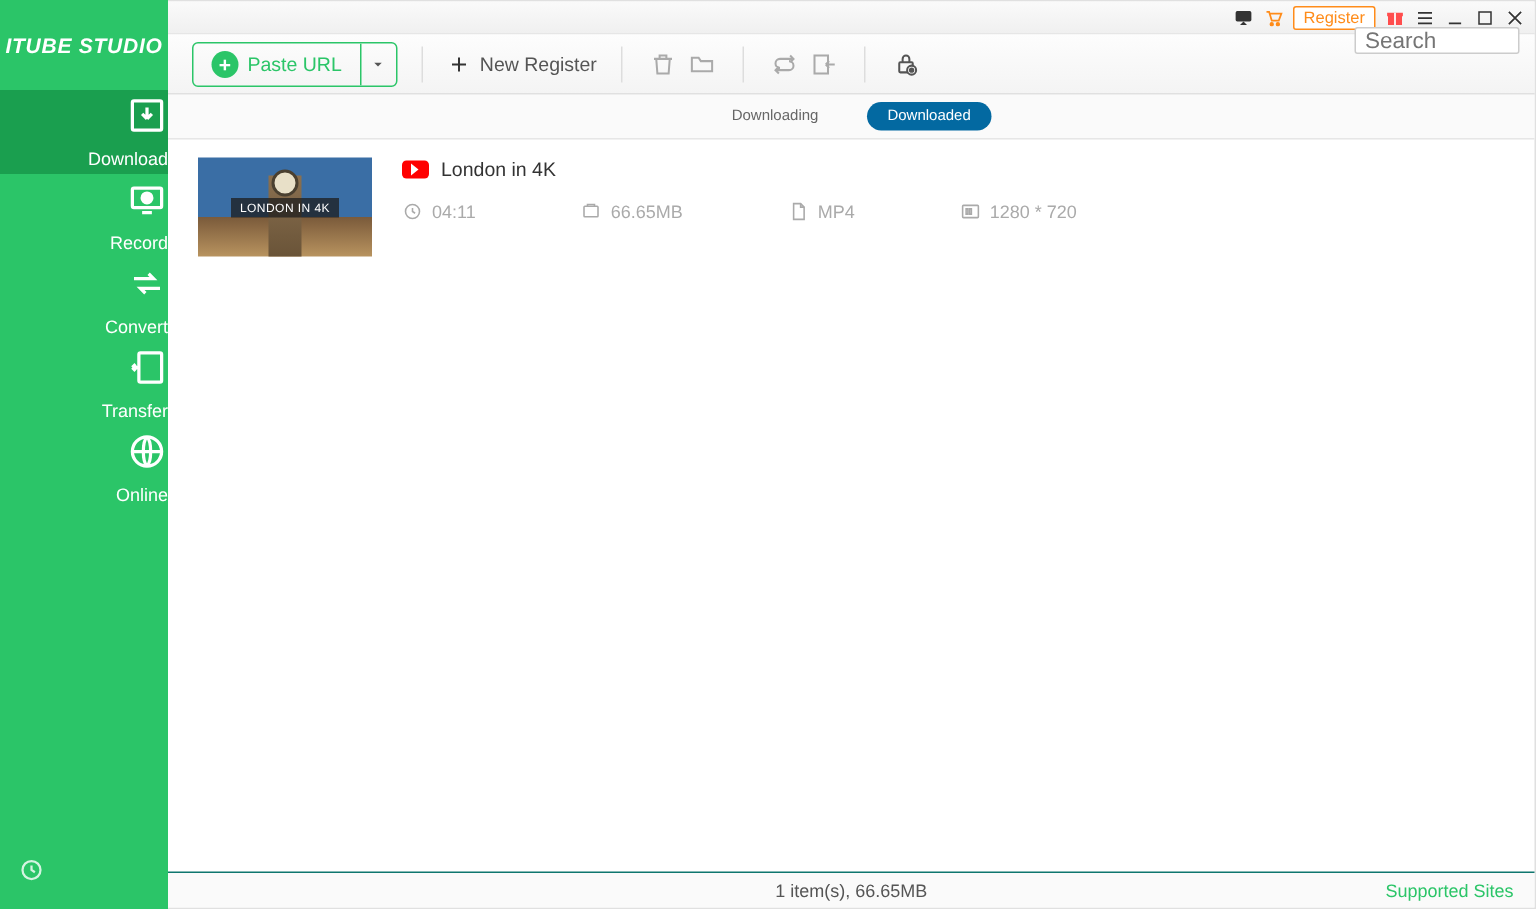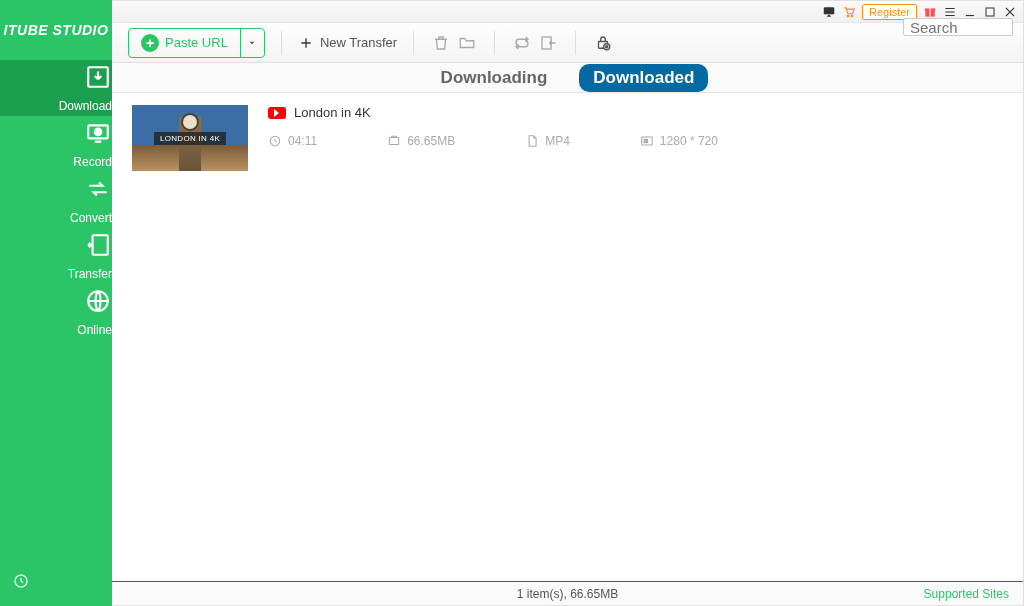--- a/index.html
+++ b/index.html
@@ -31,21 +31,21 @@
 .paste-plus { width: 18px; height: 18px; background: #2bc568; border-radius: 50%; color: #fff; display: flex; align-items: center; justify-content: center; font-size: 14px; font-weight: bold; }
 .paste-url-drop { width: 24px; height: 100%; border-left: 1px solid #2bc568; display: flex; align-items: center; justify-content: center; cursor: pointer; color: #555; }
 .tb-sep { width: 1px; height: 24px; background: #ddd; margin: 0 12px; }
 .new-playlist { display: flex; align-items: center; gap: 6px; font-size: 13px; color: #555; cursor: pointer; }
 .tb-action { width: 22px; height: 22px; display: flex; align-items: center; justify-content: center; color: #aaa; cursor: pointer; }
 .search-box { position: absolute; right: 10px; top: -18px; }
 .search-input { width: 110px; height: 18px; border: 1px solid #ccc; border-radius: 2px; padding: 0 6px; font-size: 15px; color: #999; margin-top: 13px; }
 
 
 .tabs { height: 30px; display: flex; align-items: center; justify-content: center; gap: 18px; border-bottom: 1px solid #e6e6e6; background: #fafafa; }
-.tab { font-size: 17px; color: #666; cursor: pointer; padding: 4px 14px; font-weight: bold; }
+.tab { font-size: 10px; color: #666; cursor: pointer; padding: 4px 14px; }
 .tab.active { background: #0369a1; color: #fff; border-radius: 10px; }
 
 
 .content { flex: 1; overflow: auto; padding: 10px 20px; }
 .item { display: flex; gap: 20px; padding: 2px 0 14px 0; }
 .thumb { width: 116px; height: 66px; background: linear-gradient(#3a6ea5 0%, #3a6ea5 60%, #7a5a3a 60%, #b8935f 100%); position: relative; display: flex; align-items: center; justify-content: center; }
 .thumb-overlay { position: absolute; background: rgba(30,30,30,0.75); color: #fff; font-size: 8px; padding: 2px 6px; letter-spacing: 0.3px; }
 .thumb-tower { position: absolute; width: 22px; height: 54px; background: linear-gradient(#8a7050,#6a5438); bottom: 0; left: 47px; }
 .thumb-clock { position: absolute; width: 18px; height: 18px; border-radius: 50%; background: #e8e0c8; border: 2px solid #4a4030; top: 8px; left: 49px; }
 .item-body { flex: 1; }
@@ -183,21 +183,21 @@
           <svg viewBox="0 0 24 24" width="10" height="10" fill="#555">
               <path d="M6 9l6 6 6-6z"></path>
             </svg>
         </div>
       </div>
       <div class="tb-sep"></div>
       <div class="new-playlist">
         <svg viewBox="0 0 24 24" width="16" height="16" stroke="#333" stroke-width="2">
             <path d="M12 5v14M5 12h14"></path>
           </svg>
-        <span>New Transfer</span>
+        <span>New Register</span>
       </div>
       <div class="tb-sep"></div>
       <span class="tb-action">
           <svg viewBox="0 0 24 24" width="18" height="18" fill="none" stroke="#aaa" stroke-width="1.8">
             <path d="M4 7h16M9 7V4h6v3M6 7l1 13h10l1-13"></path>
           </svg>
         </span>
       <span class="tb-action">
           <svg viewBox="0 0 24 24" width="18" height="18" fill="none" stroke="#aaa" stroke-width="1.8">
             <path d="M3 6h6l2 3h10v9H3z"></path>

